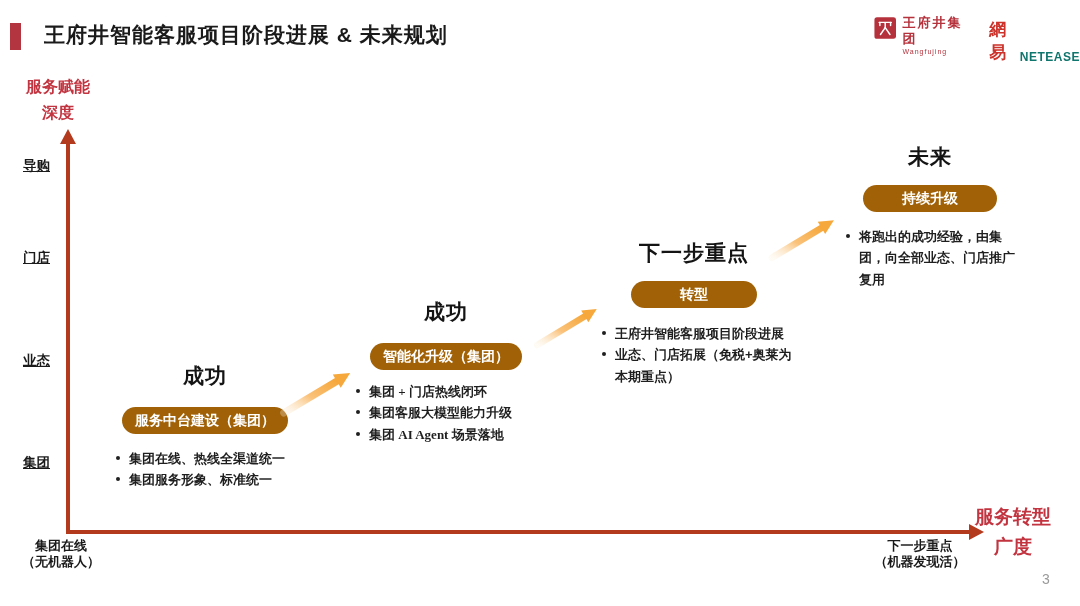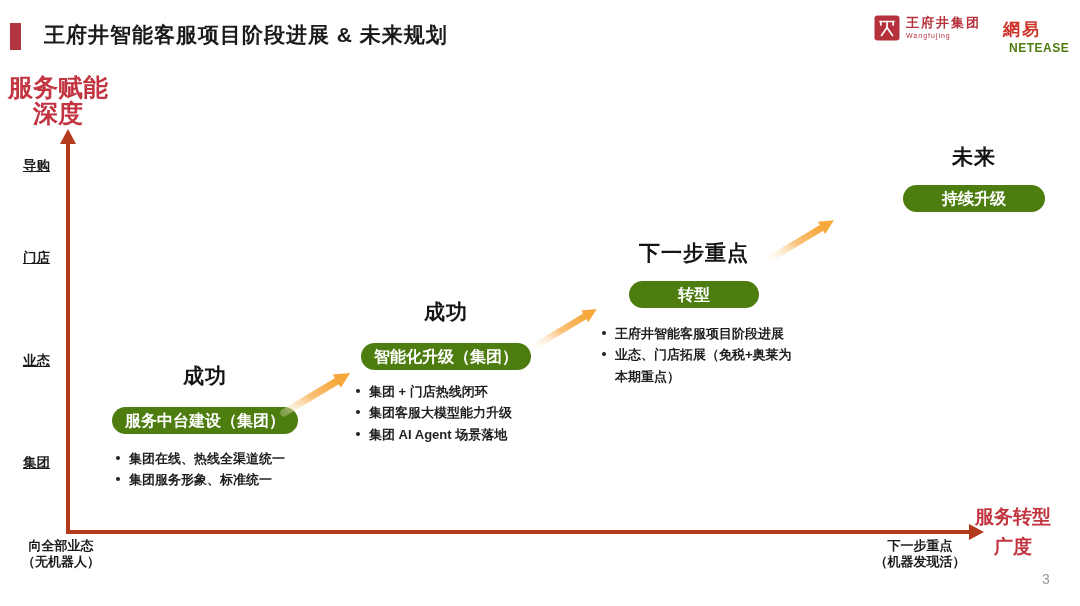--- a/index.html
+++ b/index.html
@@ -11,63 +11,63 @@
   }
 
   
   .title-accent { position: absolute; left: 10px; top: 23px; width: 11px; height: 27px; background: #B23540; }
   .slide-title { position: absolute; left: 44px; top: 21px; font-size: 21px; font-weight: bold; color: #1a1a1a; letter-spacing: 1px; }
   .logos { position: absolute; left: 874px; top: 15px; display: flex; align-items: flex-start; }
   .wfj { display: flex; align-items: flex-start; }
   .wfj-text { margin-left: 6px; }
   .wfj-name { font-size: 13px; font-weight: bold; color: #B5323C; letter-spacing: 2px; line-height: 16px; }
   .wfj-sub { font-size: 7px; color: #B5323C; letter-spacing: 1px; line-height: 9px; }
-  .ntes { margin-left: 22px; display: flex; align-items: flex-start; margin-top: 3px; flex-direction: column; }
+  .ntes { margin-left: 22px; display: flex; align-items: flex-end; margin-top: 3px; }
   .ntes-cn { font-size: 17px; font-weight: bold; color: #CC332B; letter-spacing: 2px; }
-  .ntes-en { font-size: 12px; font-weight: 800; color: #4d7c0f; margin-left: 6px; letter-spacing: 0.5px; }
+  .ntes-en { font-size: 12px; font-weight: 800; color: #0f766e; margin-left: 6px; letter-spacing: 0.5px; }
 
   
   .y-axis-line { position: absolute; left: 66px; top: 142px; width: 4px; height: 392px; background: #B43A1E; }
   .y-axis-head { position: absolute; left: 60px; top: 129px; width: 0; height: 0;
     border-left: 8px solid transparent; border-right: 8px solid transparent; border-bottom: 15px solid #B43A1E; }
   .x-axis-line { position: absolute; left: 66px; top: 530px; width: 906px; height: 4px; background: #B43A1E; }
   .x-axis-head { position: absolute; left: 969px; top: 524px; width: 0; height: 0;
     border-top: 8px solid transparent; border-bottom: 8px solid transparent; border-left: 15px solid #B43A1E; }
   .y-axis-label { position: absolute; left: 6px; top: 74px; width: 104px; text-align: center;
-    color: #C23440; font-size: 25px; font-weight: bold; line-height: 26px; }
+    color: #C23440; font-size: 16px; font-weight: bold; line-height: 26px; }
   .x-axis-label { position: absolute; left: 966px; top: 502px; width: 94px; text-align: center;
     color: #C23440; font-size: 19px; font-weight: bold; line-height: 30px; }
   .y-tick { position: absolute; left: 4px; width: 46px; text-align: right;
     font-size: 13.5px; font-weight: bold; color: #1a1a1a; text-decoration: underline; }
   .x-tick { position: absolute; top: 538px; transform: translateX(-50%); text-align: center;
     font-size: 13px; font-weight: bold; color: #1a1a1a; line-height: 15.5px; white-space: nowrap; }
 
   
   .stage { position: absolute; text-align: center; }
   .stage-heading { font-size: 21px; font-weight: bold; color: #141414; letter-spacing: 1px; }
-  .pill { display: inline-block; background: #4d7c0f; color: #ffffff; font-weight: bold;
-    font-size: 16px; line-height: 17px; padding: 5px 13px; border-radius: 14px; white-space: nowrap; }
+  .pill { display: inline-block; background: #a16207; color: #ffffff; font-weight: bold;
+    font-size: 14px; line-height: 17px; padding: 5px 13px; border-radius: 14px; white-space: nowrap; }
   .bullets { text-align: left; }
   .bullet { display: flex; align-items: flex-start; font-size: 13px; font-weight: 600;
     color: #1f1f1f; line-height: 1.65; }
   .bullet .dot { flex: none; width: 4px; height: 4px; border-radius: 50%; background: #1f1f1f;
     margin: 8px 9px 0 2px; }
-  .nowrap .bullet-text { white-space: nowrap; }
+  .nowrap .bullet-text { white-space: nowrap; font-family: Liberation Serif, serif; }
 
   .stage-1 { left: 112px; top: 362px; width: 186px; }
   .stage-1 .pill { margin-top: 17px; }
   .stage-1 .bullets { margin-top: 14px; margin-left: 2px; }
   .stage-2 { left: 352px; top: 298px; width: 188px; }
   .stage-2 .pill { margin-top: 17px; }
   .stage-2 .bullets { margin-top: 11px; margin-left: 2px; }
   .stage-3 { left: 596px; top: 239px; width: 196px; }
   .stage-3 .pill { margin-top: 14px; padding: 5px 49px; }
   .stage-3 .bullets { margin-top: 15px; margin-left: 4px; }
   .stage-3 .bullet-text { max-width: 182px; }
-  .stage-4 { left: 884px; top: 143px; width: 180px; }
+  .stage-4 { left: 840px; top: 143px; width: 180px; }
   .stage-4 .pill { margin-top: 14px; padding: 5px 39px; }
   .stage-4 .bullets { margin-top: 14px; margin-left: 4px; }
   .stage-4 .bullet-text { max-width: 156px; }
 
   
   .arrow { position: absolute; }
   .arrow-1 { left: 278px; top: 366px; }
   .arrow-2 { left: 532px; top: 302px; }
   .arrow-3 { left: 763px; top: 214px; }
 
@@ -118,21 +118,21 @@
     <div>服务转型</div>
     <div>广度</div>
   </div>
 
   <div class="y-tick" style="top:157px;">导购</div>
   <div class="y-tick" style="top:249px;">门店</div>
   <div class="y-tick" style="top:352px;">业态</div>
   <div class="y-tick" style="top:454px;">集团</div>
 
   <div class="x-tick" style="left:61px;">
-    <div>向全部业态</div>
+    <div>集团在线</div>
     <div>（无机器人）</div>
   </div>
   <div class="x-tick" style="left:920px;">
     <div>下一步重点</div>
     <div>（机器发现活）</div>
   </div>
 
   <div class="stage stage-1 nowrap">
     <div class="stage-heading">成功</div>
     <div class="pill">服务中台建设（集团）</div>
@@ -178,20 +178,26 @@
       <div class="bullet">
         <span class="dot"></span>
         <span class="bullet-text">业态、门店拓展（免税+奥莱为本期重点）</span>
       </div>
     </div>
   </div>
 
   <div class="stage stage-4">
     <div class="stage-heading">未来</div>
     <div class="pill">持续升级</div>
+    <div class="bullets">
+      <div class="bullet">
+        <span class="dot"></span>
+        <span class="bullet-text">将跑出的成功经验，由集团，向全部业态、门店推广复用</span>
+      </div>
+    </div>
   </div>
 
   <svg class="arrow arrow-1" width="78" height="54" viewBox="0 0 80 55">
     <defs>
       <linearGradient id="ag1" x1="0" y1="1" x2="1" y2="0">
         <stop offset="0" stop-color="#FDF1DE" stop-opacity="0.3"></stop>
         <stop offset="0.5" stop-color="#FAC27A"></stop>
         <stop offset="1" stop-color="#F6A83C"></stop>
       </linearGradient>
     </defs>

